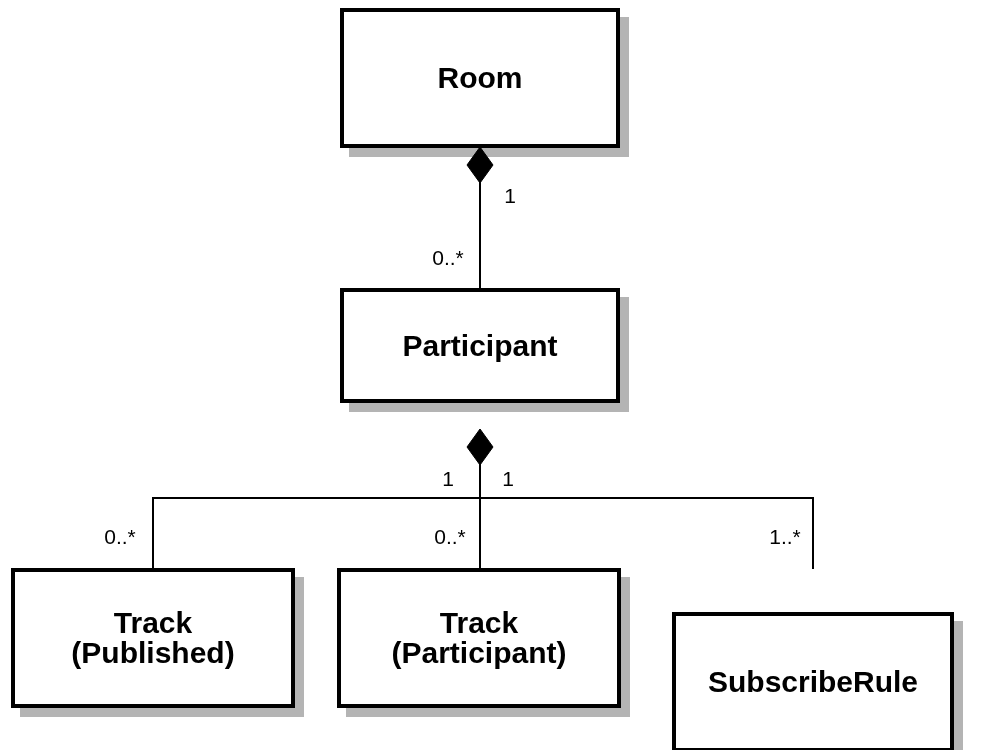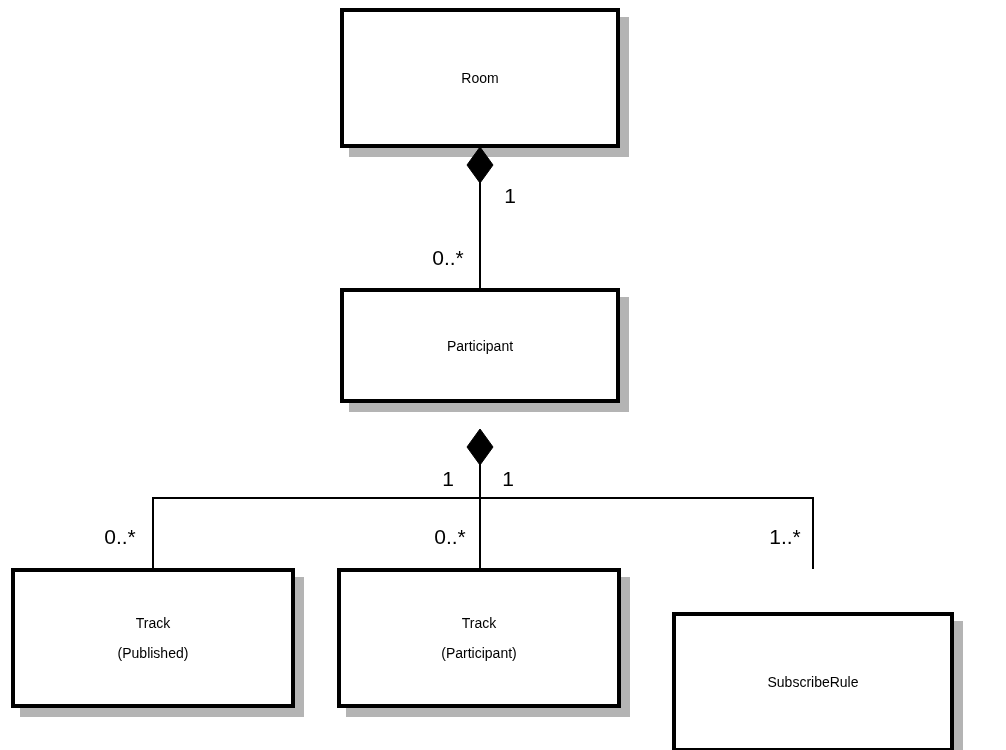--- a/index.html
+++ b/index.html
@@ -25,22 +25,22 @@
     background: var(--box-fill);
     border: 4px solid var(--box-border);
     box-shadow: 9px 9px 0 var(--shadow);
     display: flex;
     align-items: center;
     justify-content: center;
     text-align: center;
     z-index: 2;
   }
   .box-label {
-    font-size: 14px;
-    font-weight: normal;
+    font-size: 30px;
+    font-weight: bold;
     color: var(--text);
     line-height: 30px;
   }
   .box-label span { display: block; }
   #box-room            { left: 340px; top:   8px; width: 280px; height: 140px; }
   #box-participant     { left: 340px; top: 288px; width: 280px; height: 115px; }
   #box-track-published { left:  11px; top: 568px; width: 284px; height: 140px; }
   #box-track-subscribed{ left: 337px; top: 568px; width: 284px; height: 140px; }
   #box-subscribe-rule  { left: 672px; top: 568px; width: 282px; height: 140px; margin-top: 44px; }
 

